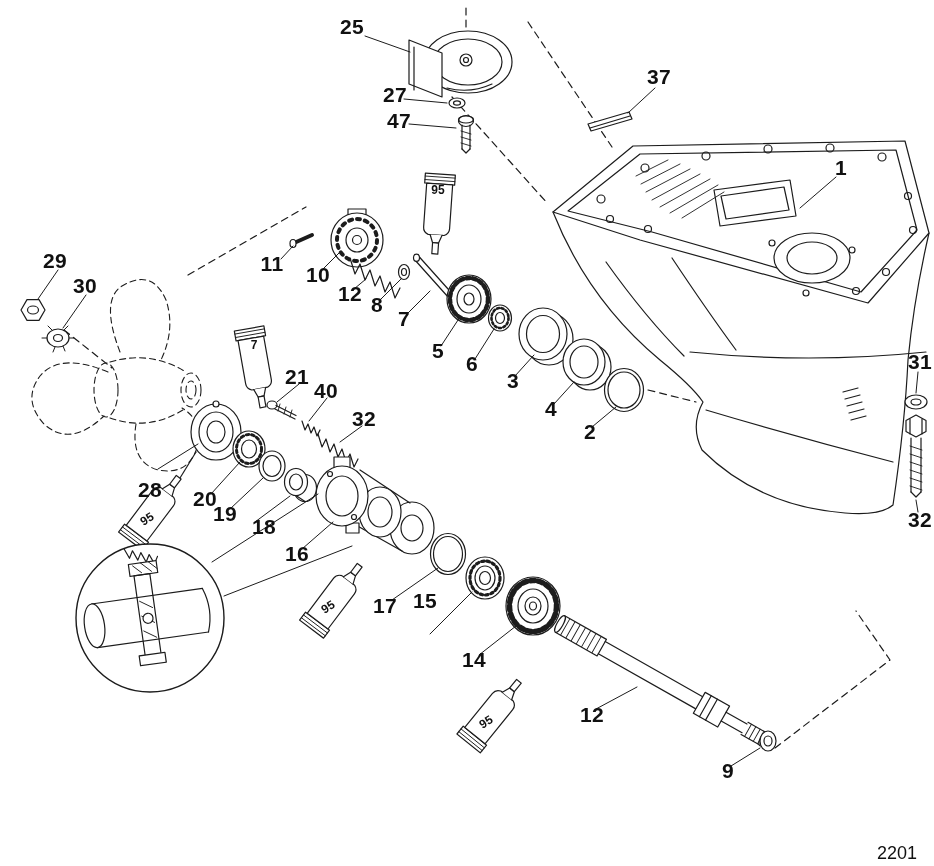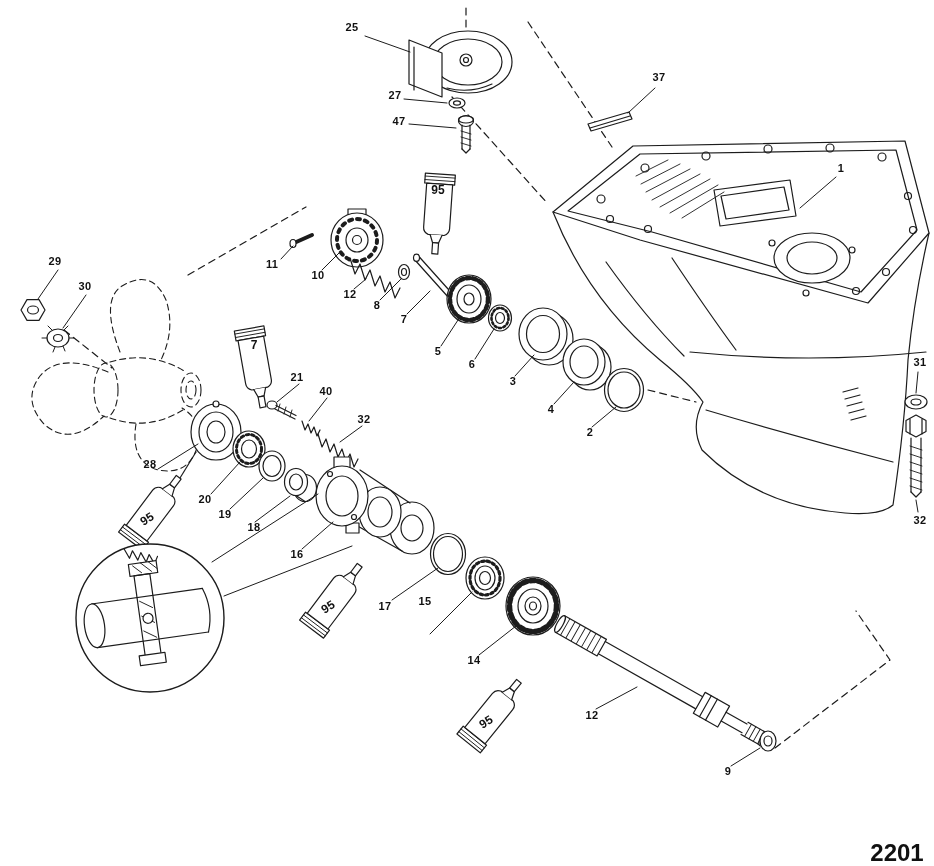--- a/index.html
+++ b/index.html
@@ -1,24 +1,24 @@
 <!DOCTYPE html>
 <html><head>
 <meta charset="utf-8">
 <style>
   *{box-sizing:border-box}
   html,body{margin:0;padding:0;background:#fff}
   .stage{position:relative;width:934px;height:866px;background:#fff;overflow:hidden;
          font-family:"Liberation Sans",sans-serif;color:#111}
   .stage svg{position:absolute;left:0;top:0}
-  .callout{position:absolute;transform:translate(-50%,-50%);font-size:11px;font-weight:700;
+  .callout{position:absolute;transform:translate(-50%,-50%);font-size:21px;font-weight:700;
            letter-spacing:.3px;white-space:nowrap;user-select:none}
   .tube-label{position:absolute;transform:translate(-50%,-50%);font-size:12px;font-weight:700}
   .tube-label.r{transform:translate(-50%,-50%) rotate(-33deg)}
-  .page-code{position:absolute;transform:translate(-50%,-50%);font-size:24px;font-weight:700}
+  .page-code{position:absolute;transform:translate(-50%,-50%);font-size:18px;font-weight:400}
 </style>
 </head>
 <body>
 
 <div class="stage">
 
 <svg width="934" height="866" viewBox="0 0 934 866" stroke="#1c1c1c" fill="none" stroke-width="1.2" stroke-linecap="round" stroke-linejoin="round">
 
   <g stroke-dasharray="7 5">
     <path d="M466,8 L466,30"></path>
@@ -307,31 +307,31 @@
 <div class="callout" style="left:377px;top:305px">8</div>
 <div class="callout" style="left:728px;top:771px">9</div>
 <div class="callout" style="left:318px;top:275px">10</div>
 <div class="callout" style="left:272px;top:264px">11</div>
 <div class="callout" style="left:350px;top:294px">12</div>
 <div class="callout" style="left:592px;top:715px">12</div>
 <div class="callout" style="left:474px;top:660px">14</div>
 <div class="callout" style="left:425px;top:601px">15</div>
 <div class="callout" style="left:297px;top:554px">16</div>
 <div class="callout" style="left:385px;top:606px">17</div>
-<div class="callout" style="left:254px;top:527px">18</div>
+<div class="callout" style="left:264px;top:527px">18</div>
 <div class="callout" style="left:225px;top:514px">19</div>
 <div class="callout" style="left:205px;top:499px">20</div>
 <div class="callout" style="left:297px;top:377px">21</div>
 <div class="callout" style="left:326px;top:391px">40</div>
 <div class="callout" style="left:364px;top:419px">32</div>
 <div class="callout" style="left:659px;top:77px">37</div>
 <div class="callout" style="left:352px;top:27px">25</div>
 <div class="callout" style="left:399px;top:121px">47</div>
 <div class="callout" style="left:395px;top:95px">27</div>
-<div class="callout" style="left:150px;top:464px">28</div>
+<div class="callout" style="left:150px;top:490px">28</div>
 <div class="callout" style="left:55px;top:261px">29</div>
 <div class="callout" style="left:85px;top:286px">30</div>
 <div class="callout" style="left:920px;top:362px">31</div>
 <div class="callout" style="left:920px;top:520px">32</div>
 
 <div class="tube-label" style="left:438px;top:190px">95</div>
 <div class="tube-label" style="left:254px;top:345px">7</div>
 <div class="tube-label r" style="left:147px;top:519px">95</div>
 <div class="tube-label r" style="left:328px;top:607px">95</div>
 <div class="tube-label r" style="left:486px;top:722px">95</div>

